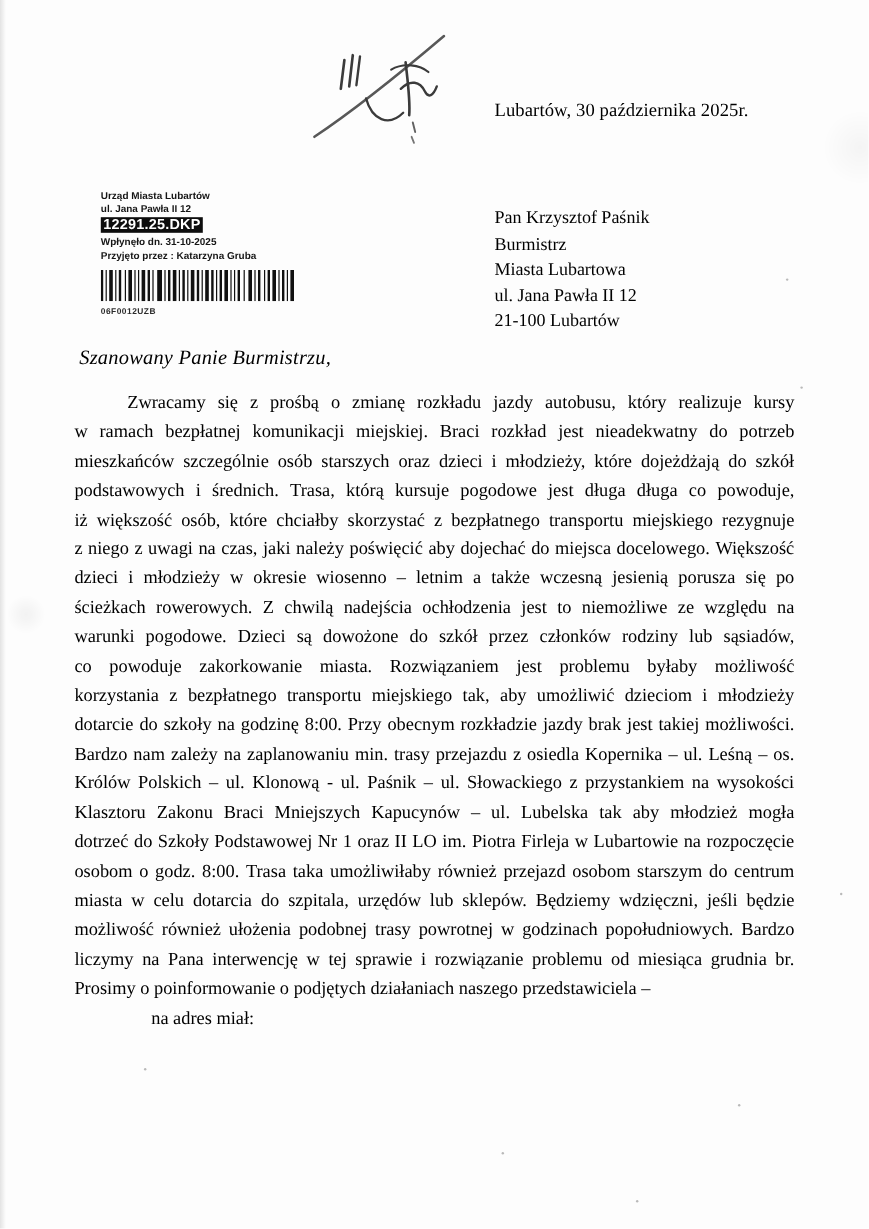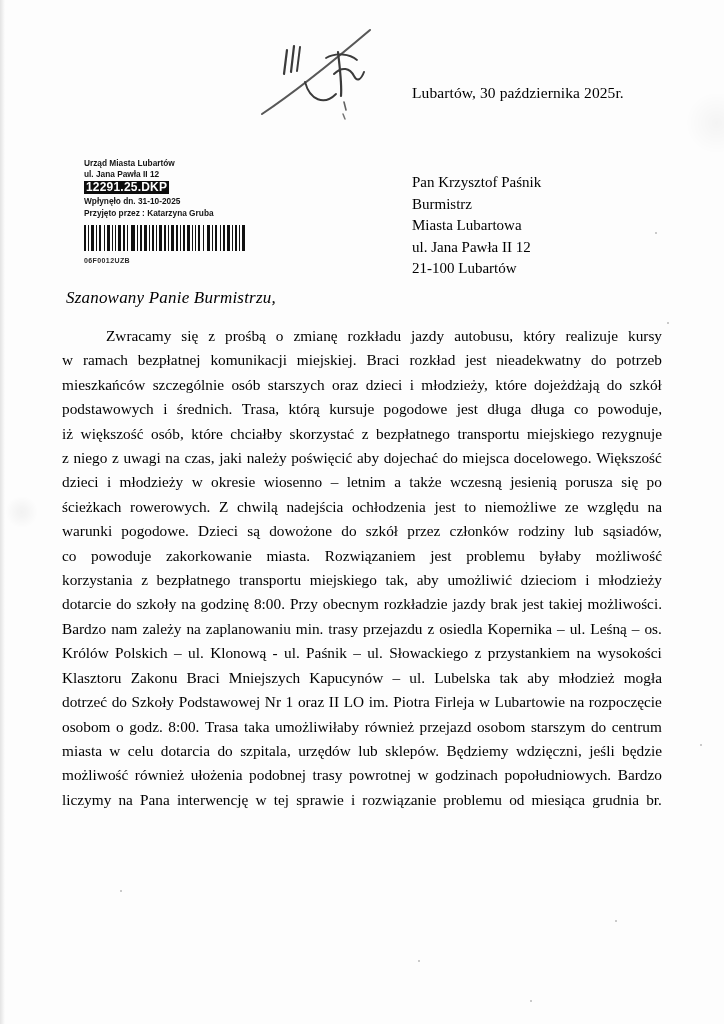--- a/index.html
+++ b/index.html
@@ -541,15 +541,17 @@
         <span>tej</span>
         <span>sprawie</span>
         <span>i</span>
         <span>rozwiązanie</span>
         <span>problemu</span>
         <span>od</span>
         <span>miesiąca</span>
         <span>grudnia</span>
         <span>br.</span>
       </div>
+    <div class="body-line">Prosimy o poinformowanie o podjętych działaniach naszego przedstawiciela –</div>
+    <div class="body-line closing-indent">na adres miał:</div>
   </div>
 
 </div>
 
 </body></html>

